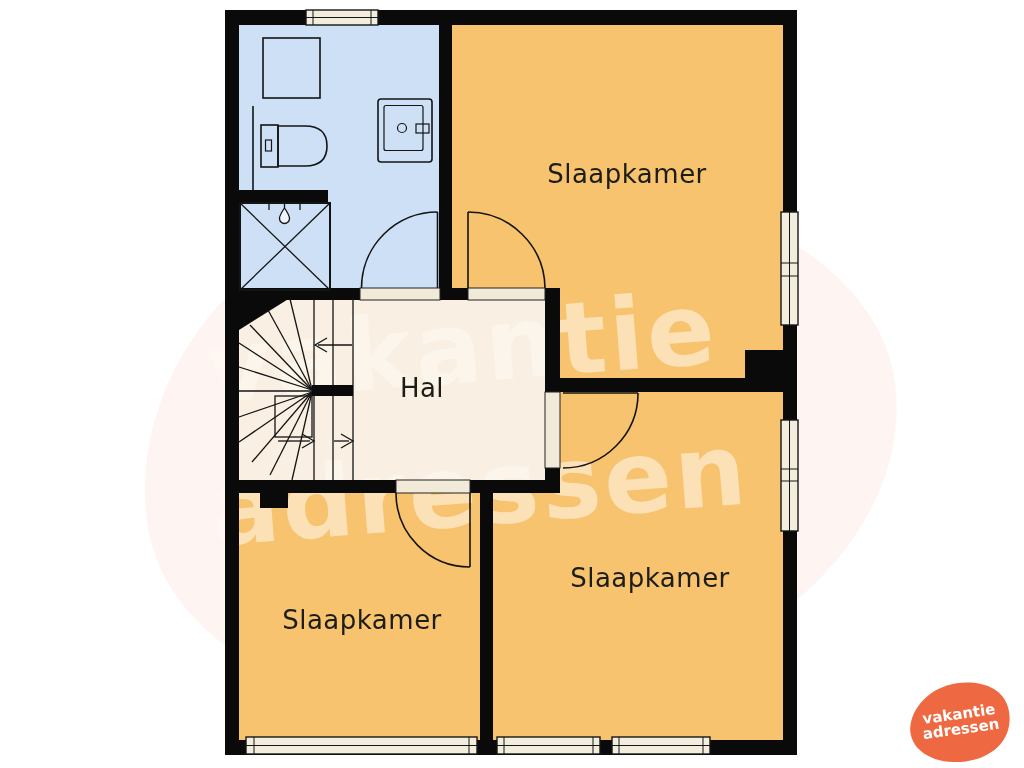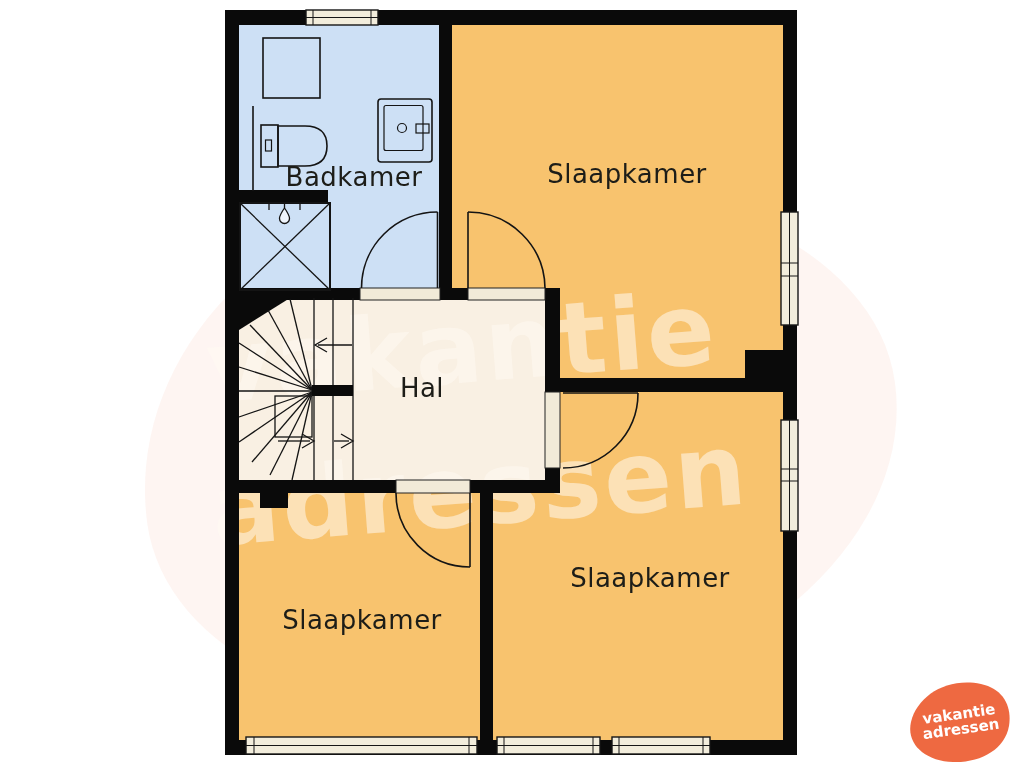--- a/index.html
+++ b/index.html
@@ -194,21 +194,20 @@
         <line x1="330" y1="203" x2="240" y2="290" stroke-width="1.3"></line>
       </g>
       <g stroke-width="1.3">
         <polyline points="269,210 269,203 300,203 300,210"></polyline>
         <line x1="284.5" y1="203" x2="284.5" y2="208"></line>
         <path d="M284.5,208 C281,213 279.5,216 279.5,218.5 A5,5 0 1 0 289.5,218.5 C289.5,216 288,213 284.5,208 Z" fill="#eef4fb"></path>
       </g>
     </g>
   </svg>
 
-  <div class="room-label" style="left:354px;top:177px;">Badkamer</div>
   <div class="room-label" style="left:627px;top:174px;">Slaapkamer</div>
   <div class="room-label" style="left:422px;top:388px;">Hal</div>
   <div class="room-label" style="left:650px;top:578px;">Slaapkamer</div>
   <div class="room-label" style="left:362px;top:620px;">Slaapkamer</div>
 
   <div class="logo">
     <svg width="110" height="84" viewBox="0 0 110 84">
       <path d="M76,4 C42,-3 12,16 6,42 C1,64 20,81 48,82 C76,83 100,69 104,46 C107,27 99,9 76,4 Z" fill="#ee6941"></path>
     </svg>
     <div class="logo-text">

